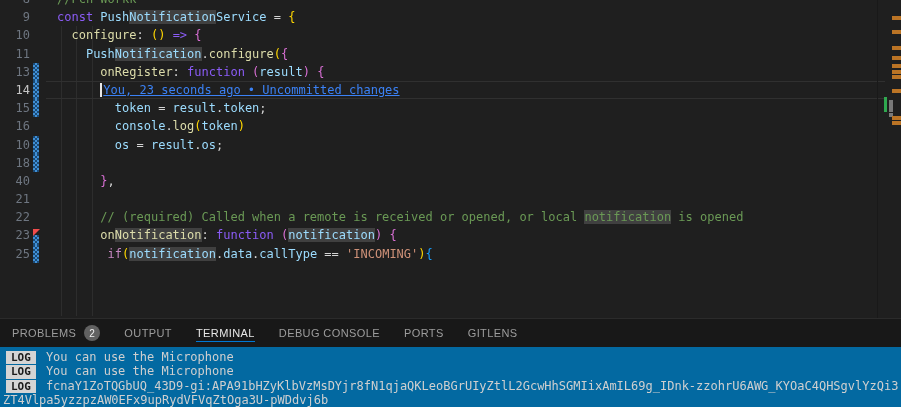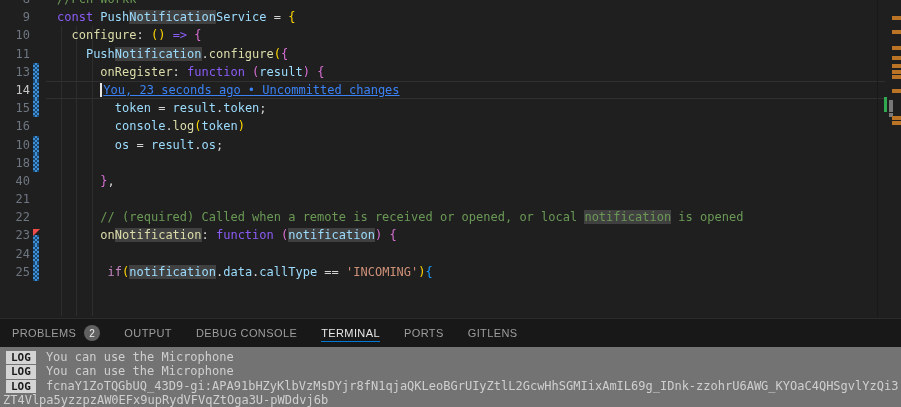--- a/index.html
+++ b/index.html
@@ -38,21 +38,21 @@
   .panel { position:absolute; left:0; top:318px; right:0; bottom:0; background:#141414;
            border-top:1px solid #2b2b2b; }
   .tabbar { height:28px; display:flex; align-items:center; gap:24px; padding-left:12px;
             background:#181818; font-family:"Liberation Sans", sans-serif; }
   .tab { position:relative; height:100%; display:flex; align-items:center; gap:8px;
          font-size:11px; letter-spacing:0.4px; color:#9d9d9d; cursor:pointer; }
   .tab.active { color:#e7e7e7; }
   .tab.active::after { content:""; position:absolute; left:0; right:0; bottom:5px; height:1px; background:#0078d4; }
   .badge { display:inline-flex; align-items:center; justify-content:center; width:16px; height:16px;
            border-radius:50%; background:#616161; color:#f2f2f2; font-size:10px; }
-  .term { padding:3px 0 8px 0; background:#737373; height:61px; overflow:hidden; }
+  .term { padding:3px 0 8px 0; background:#0369a1; height:61px; overflow:hidden; }
   .trow { height:14.3px; line-height:14.3px; font-size:12px; color:#cfcfcf; white-space:pre;
           padding-left:6px; overflow:hidden; }
   .trow.cont { padding-left:3px; }
   .logbadge { display:inline-block; background:#d4d4d4; color:#1a1a1a; font-weight:bold;
               padding:0 5px; margin-right:10px; font-size:11px; }
 </style>
 </head>
 <body>
 
 <div class="window">
@@ -69,21 +69,20 @@
         <div class="row"><span class="ln">13</span><span class="gut"></span><span class="code"><span class="pl">      </span><span class="fn">onRegister</span><span class="pl">: </span><span class="kw">function</span><span class="pl"> </span><span class="b2">(</span><span class="var">result</span><span class="b2">)</span><span class="pl"> </span><span class="b2">{</span></span></div>
         <div class="row current"><span class="cbox"></span><span class="ln active">14</span><span class="gut"></span><span class="code"><span class="pl">      </span><span class="cursor"></span><span class="blame">You, 23 seconds ago • Uncommitted changes</span></span></div>
         <div class="row"><span class="ln">15</span><span class="gut"></span><span class="code"><span class="pl">        </span><span class="var">token</span><span class="pl"> = </span><span class="var">result</span><span class="pl">.</span><span class="var">token</span><span class="pl">;</span></span></div>
         <div class="row"><span class="ln">16</span><span class="code"><span class="pl">        </span><span class="var">console</span><span class="pl">.</span><span class="fn">log</span><span class="b1">(</span><span class="var">token</span><span class="b1">)</span></span></div>
         <div class="row"><span class="ln">10</span><span class="gut"></span><span class="code"><span class="pl">        </span><span class="var">os</span><span class="pl"> = </span><span class="var">result</span><span class="pl">.</span><span class="var">os</span><span class="pl">;</span></span></div>
         <div class="row"><span class="ln">18</span><span class="gut"></span><span class="code"></span></div>
         <div class="row"><span class="ln">40</span><span class="code"><span class="pl">      </span><span class="b2">}</span><span class="pl">,</span></span></div>
         <div class="row"><span class="ln">21</span><span class="code"></span></div>
         <div class="row"><span class="ln">22</span><span class="code"><span class="pl">      </span><span class="cm">// (required) Called when a remote is received or opened, or local </span><span class="cm h">notification</span><span class="cm"> is opened</span></span></div>
         <div class="row"><span class="ln">23</span><span class="gut half"></span><span class="flagtri"></span><span class="code"><span class="pl">      </span><span class="fn">on</span><span class="fn h">Notification</span><span class="pl">: </span><span class="kw">function</span><span class="pl"> </span><span class="b2">(</span><span class="var h">notification</span><span class="b2">)</span><span class="pl"> </span><span class="b2">{</span></span></div>
-        <div class="row"><span class="ln">24</span><span class="gut"></span><span class="code"></span></div>
         <div class="row"><span class="ln">25</span><span class="gut"></span><span class="code"><span class="pl">       </span><span class="ctrl">if</span><span class="b1">(</span><span class="var h">notification</span><span class="pl">.</span><span class="var">data</span><span class="pl">.</span><span class="var">callType</span><span class="pl"> == </span><span class="str">'INCOMING'</span><span class="b1">)</span><span class="b3">{</span></span></div>
       </div>
     <div class="edgeline"></div>
     <div id="ruler">
         <div class="om o" style="top: 16px;"></div>
         <div class="om o" style="top: 30px;"></div>
         <div class="om o" style="top: 46px;"></div>
         <div class="om o" style="top: 56px;"></div>
         <div class="om o" style="top: 64px;"></div>
         <div class="om o" style="top: 70px;"></div>
@@ -101,25 +100,25 @@
 
   <div class="panel">
     <div class="tabbar" id="tabbar">
         <div class="tab">
           <span>PROBLEMS</span>
           <span class="badge">2</span>
         </div>
         <div class="tab">
           <span>OUTPUT</span>
         </div>
+        <div class="tab active">
+          <span>TERMINAL</span>
+        </div>
         <div class="tab">
           <span>DEBUG CONSOLE</span>
-        </div>
-        <div class="tab active">
-          <span>TERMINAL</span>
         </div>
         <div class="tab">
           <span>PORTS</span>
         </div>
         <div class="tab">
           <span>GITLENS</span>
         </div>
       </div>
     <div class="term" id="term">
         <div class="trow"><span class="logbadge">LOG</span><span>You can use the Microphone</span></div>

